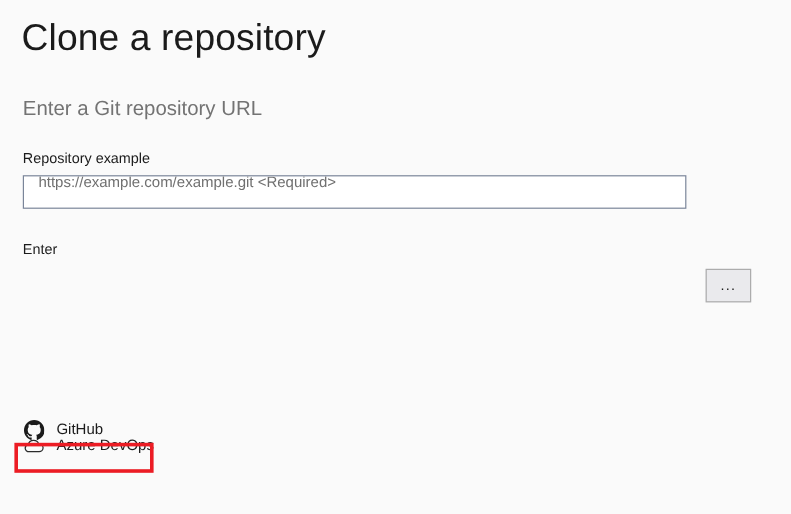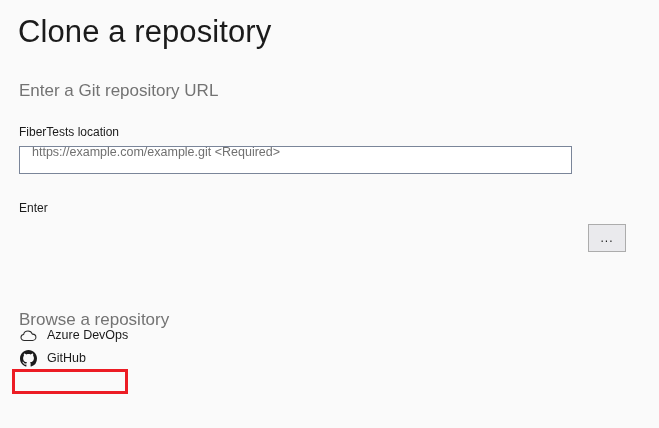--- a/index.html
+++ b/index.html
@@ -109,21 +109,21 @@
 
   
   .repo-row {
     position: absolute;
     left: 19px;
     display: flex;
     align-items: center;
     height: 20px;
     cursor: default;
   }
-  .repo-row.azure-row  { top: 325px; }
+  .repo-row.azure-row  { top: 361px; }
   .repo-row.github-row { top: 348px; }
 
   .repo-row-icon {
     width: 18px;
     height: 18px;
     display: flex;
     align-items: center;
     justify-content: center;
     flex: 0 0 18px;
   }
@@ -151,32 +151,31 @@
 </style>
 </head>
 <body>
 
 <div class="page">
 
   <div class="page-title">Clone a repository</div>
 
   <div class="section-heading url-section">Enter a Git repository URL</div>
 
-  <div class="field-label repo-label">FiberTests location</div>
+  <div class="field-label repo-label">Repository example</div>
 
   <input class="text-input repo-input" type="text" placeholder="https://example.com/example.git &lt;Required&gt;" style="">
 
   <div class="field-label path-label">Enter</div>
 
 
   <button class="browse-button">
     <span>...</span>
   </button>
 
-  <div class="section-heading browse-section">Browse a repository</div>
 
   <div class="repo-row azure-row">
     <span class="repo-row-icon">
       <svg width="17" height="13" viewBox="0 0 17 13" fill="none">
         <path d="M4.3 11.4C2.4 11.4 1 10.1 1 8.5c0-1.5 1.1-2.7 2.6-2.9C3.9 3.6 5.7 2 8 2c2 0 3.7 1.3 4.3 3.1h.3c1.8 0 3.3 1.4 3.3 3.1s-1.5 3.2-3.3 3.2H4.3z" stroke="#2B2B2B" stroke-width="1.05" fill="none" stroke-linejoin="round"></path>
       </svg>
     </span>
     <span class="repo-row-label">Azure DevOps</span>
   </div>
 

